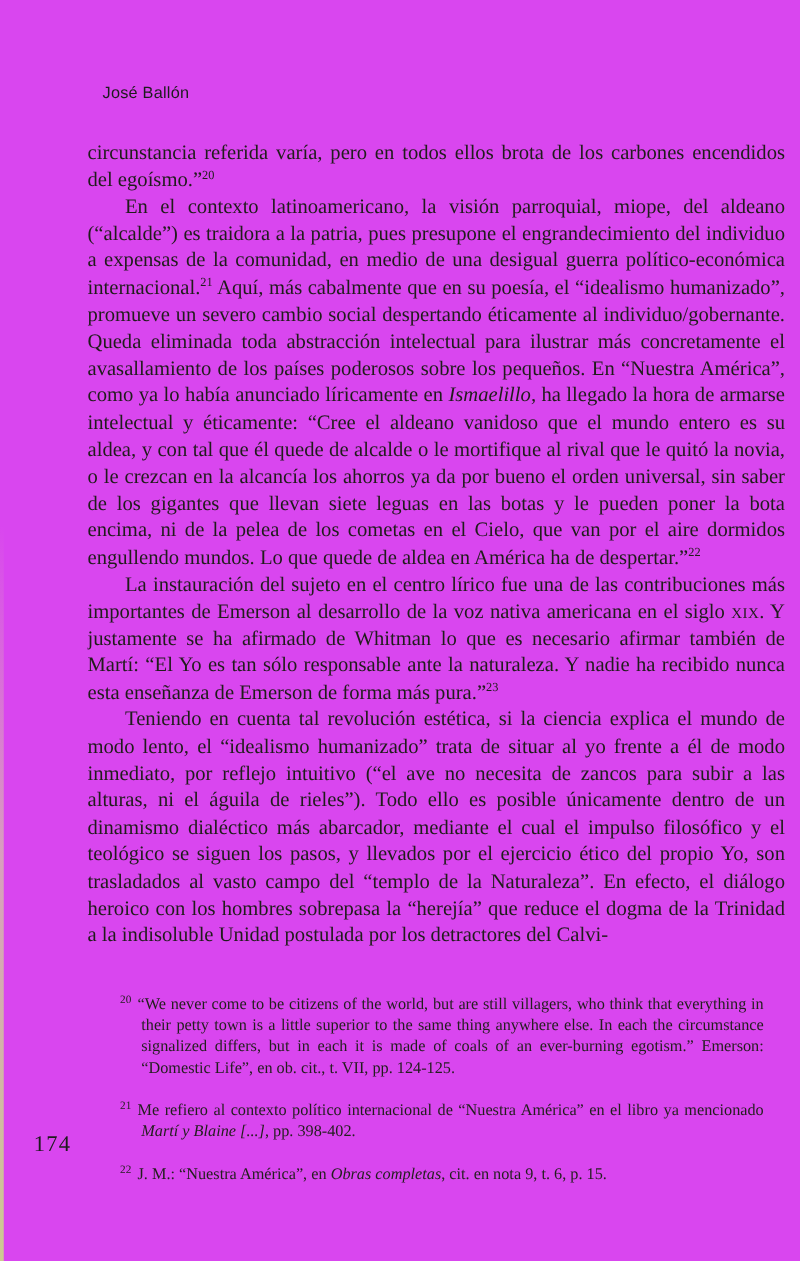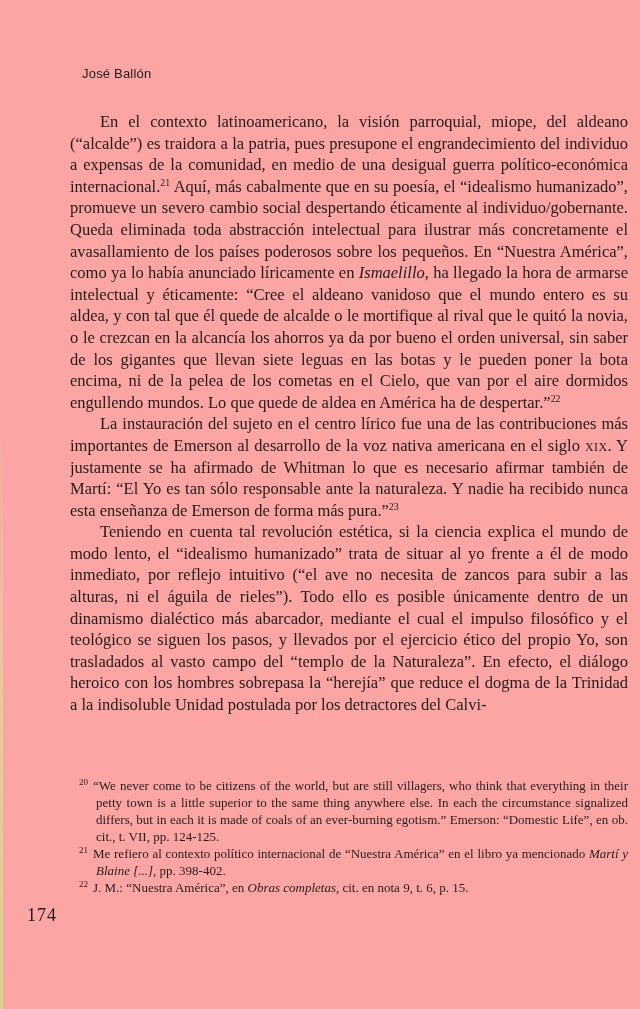--- a/index.html
+++ b/index.html
@@ -3,21 +3,21 @@
 <meta charset="utf-8">
 <style>
   html,body{margin:0;padding:0;}
   body{
     width:640px;height:1009px;position:relative;
     background:#ffffff;
     font-family:"Liberation Serif", serif;
   }
   .page{
     position:absolute;inset:0;overflow:hidden;
-    background:#fca5a5;
+    background:#d946ef;
   }
   .running-header{
     position:absolute;left:82px;top:66px;
     font-family:"Liberation Sans", sans-serif;
     font-size:13px;color:#1c1c1c;letter-spacing:.2px;
   }
   .body-text{
     position:absolute;left:70px;top:111px;width:558px;
     max-height:662px;overflow:hidden;
     font-size:16.5px;line-height:21.6px;color:#201d1b;
@@ -28,21 +28,21 @@
   sup.fnref{
     font-size:0.60em;line-height:0;vertical-align:6px;
   }
   .it{font-style:italic;}
   .sc{font-variant:small-caps;letter-spacing:.4px;}
   .footnotes{
     position:absolute;left:79px;top:777px;width:549px;
     font-size:13px;line-height:17px;color:#221f1d;
     text-align:justify;
   }
-  .footnote{margin:0;padding-left:17px;text-indent:-17px;}
+  .footnote{margin:17px;padding-left:17px;text-indent:-17px;}
   .fn-num{
     font-size:9px;line-height:0;vertical-align:5px;
     margin-right:5px;
   }
   .page-number{
     position:absolute;left:27px;top:905px;
     font-size:18px;color:#1c1c1c;letter-spacing:1px;
   }
   .scan-edge{
     position:absolute;left:0;top:420px;width:3px;height:589px;
@@ -52,20 +52,21 @@
       rgba(203,224,128,.85) 100%);
   }
 </style>
 </head>
 <body>
 
 <div class="page">
   <div class="running-header">José Ballón</div>
 
   <div class="body-text" id="body-text">
+      <p><span>circunstancia referida varía, pero en todos ellos brota de los carbones encendidos del egoísmo.”</span><sup class="fnref">20</sup></p>
       <p class="indent"><span>En el contexto latinoamericano, la visión parroquial, miope, del aldeano (“alcalde”) es traidora a la patria, pues presupone el engrandecimiento del individuo a expensas de la comunidad, en medio de una desigual guerra político-económica internacional.</span><sup class="fnref">21</sup><span> Aquí, más cabalmente que en su poesía, el “idealismo humanizado”, promueve un severo cambio social despertando éticamente al individuo/gobernante. Queda eliminada toda abstracción intelectual para ilustrar más concretamente el avasallamiento de los países poderosos sobre los pequeños. En “Nuestra América”, como ya lo había anunciado líricamente en </span><span class="it">Ismaelillo</span><span>, ha llegado la hora de armarse intelectual y éticamente: “Cree el aldeano vanidoso que el mundo entero es su aldea, y con tal que él quede de alcalde o le mortifique al rival que le quitó la novia, o le crezcan en la alcancía los ahorros ya da por bueno el orden universal, sin saber de los gigantes que llevan siete leguas en las botas y le pueden poner la bota encima, ni de la pelea de los cometas en el Cielo, que van por el aire dormidos engullendo mundos. Lo que quede de aldea en América ha de despertar.”</span><sup class="fnref">22</sup></p>
       <p class="indent"><span>La instauración del sujeto en el centro lírico fue una de las contribuciones más importantes de Emerson al desarrollo de la voz nativa americana en el siglo </span><span class="sc">xix</span><span>. Y justamente se ha afirmado de Whitman lo que es necesario afirmar también de Martí: “El Yo es tan sólo responsable ante la naturaleza. Y nadie ha recibido nunca esta enseñanza de Emerson de forma más pura.”</span><sup class="fnref">23</sup></p>
       <p class="indent"><span>Teniendo en cuenta tal revolución estética, si la ciencia explica el mundo de modo lento, el “idealismo humanizado” trata de situar al yo frente a él de modo inmediato, por reflejo intuitivo (“el ave no necesita de zancos para subir a las alturas, ni el águila de rieles”). Todo ello es posible únicamente dentro de un dinamismo dialéctico más abarcador, mediante el cual el impulso filosófico y el teológico se siguen los pasos, y llevados por el ejercicio ético del propio Yo, son trasladados al vasto campo del “templo de la Naturaleza”. En efecto, el diálogo heroico con los hombres sobrepasa la “herejía” que reduce el dogma de la Trinidad a la indisoluble Unidad postulada por los detractores del Calvi-</span></p>
     </div>
 
   <div class="footnotes" id="footnotes">
       <div class="footnote"><span class="fn-num">20</span><span>“We never come to be citizens of the world, but are still villagers, who think that everything in their petty town is a little superior to the same thing anywhere else. In each the circumstance signalized differs, but in each it is made of coals of an ever-burning egotism.” Emerson: “Domestic Life”, en ob. cit., t. VII, pp. 124-125.</span></div>
       <div class="footnote"><span class="fn-num">21</span><span>Me refiero al contexto político internacional de “Nuestra América” en el libro ya mencionado </span><span class="it">Martí y Blaine [...]</span><span>, pp. 398-402.</span></div>
       <div class="footnote"><span class="fn-num">22</span><span>J. M.: “Nuestra América”, en </span><span class="it">Obras completas</span><span>, cit. en nota 9, t. 6, p. 15.</span></div>
     </div>

